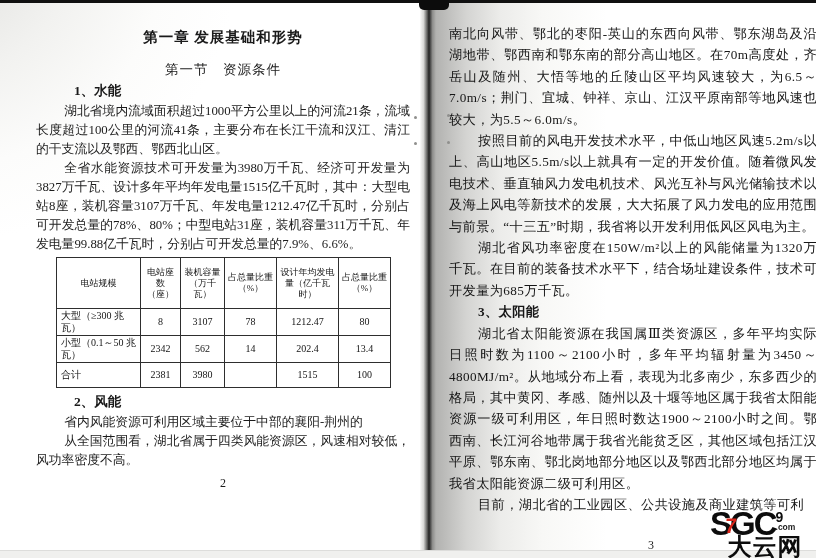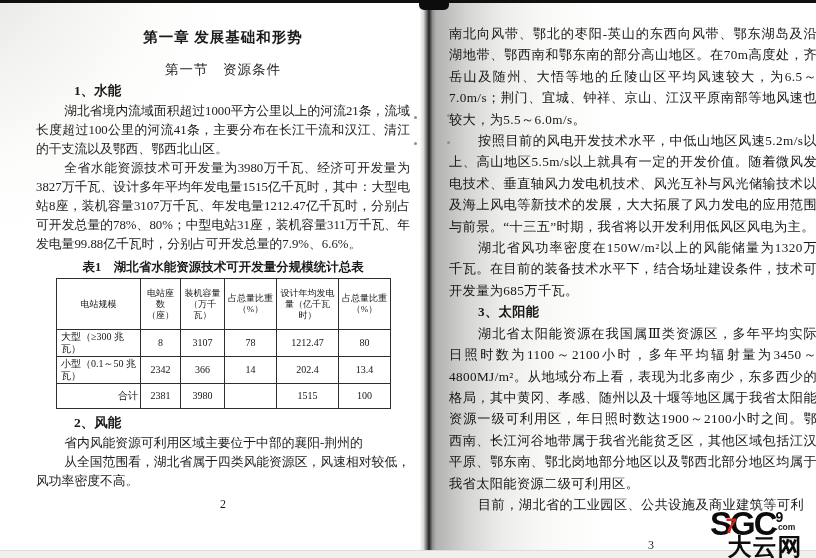--- a/index.html
+++ b/index.html
@@ -37,21 +37,21 @@
   .indent{text-indent:2.2em;}
   .lp-caption{margin-top:5px;text-align:center;font-weight:bold;font-size:12.5px;line-height:16px;}
   table.lp-table{margin:3px 0 0 20px;border-collapse:collapse;table-layout:fixed;width:334px;}
   .lp-table td,.lp-table th{
     border:1px solid #2e2e2e;text-align:center;vertical-align:middle;
     font-weight:normal;padding:1px 2px;color:#141414;
   }
   .lp-table th{font-size:9px;line-height:11px;height:48px;}
   .lp-table td{font-size:10px;line-height:12px;height:22px;}
   .lp-table td.c0{text-align:left;padding-left:4px;}
-  .lp-table td.tc{text-align:right;}
+  .lp-table td.tc{text-align:left;}
   .lp-pagenum{margin-top:6px;text-align:center;font-size:12px;}
 
   
   .rp-content{position:absolute;left:449px;top:11px;width:368px;}
   .rp-body{font-size:13.2px;line-height:21.4px;text-align:justify;letter-spacing:0.4px;color:#161616;padding-top:12px;}
   .rp-body p{margin:0;}
   .rp-h{font-weight:bold;text-indent:2.2em;letter-spacing:0.4px;}
   .rp-pagenum{position:absolute;left:648px;top:538px;font-size:12px;color:#1a1a1a;}
 
   
@@ -75,21 +75,20 @@
   <div class="page-right"></div>
   <div class="top-bar"></div>
   <div class="spine-top"></div>
 
   <div class="lp-content">
     <div class="lp-chapter">第一章 发展基础和形势</div>
     <div class="lp-section">第一节　资源条件</div>
     <div class="lp-h">1、水能</div>
     <div class="lp-body indent">湖北省境内流域面积超过1000平方公里以上的河流21条，流域长度超过100公里的河流41条，主要分布在长江干流和汉江、清江的干支流以及鄂西、鄂西北山区。</div>
     <div class="lp-body indent">全省水能资源技术可开发量为3980万千瓦、经济可开发量为3827万千瓦、设计多年平均年发电量1515亿千瓦时，其中：大型电站8座，装机容量3107万千瓦、年发电量1212.47亿千瓦时，分别占可开发总量的78%、80%；中型电站31座，装机容量311万千瓦、年发电量99.88亿千瓦时，分别占可开发总量的7.9%、6.6%。</div>
-    <div class="lp-caption">表1　湖北省水能资源技术可开发量分规模统计总表</div>
 
     <table class="lp-table">
       <colgroup>
         <col style="width:84px">
           <col style="width:40px">
           <col style="width:44px">
         <col style="width:52px">
           <col style="width:62px">
           <col style="width:52px">
       </colgroup>
@@ -106,21 +105,21 @@
         <td class="c0">大型（≥300 兆瓦）</td>
         <td>8</td>
         <td>3107</td>
         <td>78</td>
         <td>1212.47</td>
         <td>80</td>
       </tr>
       <tr>
         <td class="c0">小型（0.1～50 兆瓦）</td>
         <td>2342</td>
-        <td>366</td>
+        <td>562</td>
         <td>14</td>
         <td>202.4</td>
         <td>13.4</td>
       </tr>
       <tr>
         <td class="c0 tc">合计</td>
         <td>2381</td>
         <td>3980</td>
         <td></td>
         <td>1515</td>

